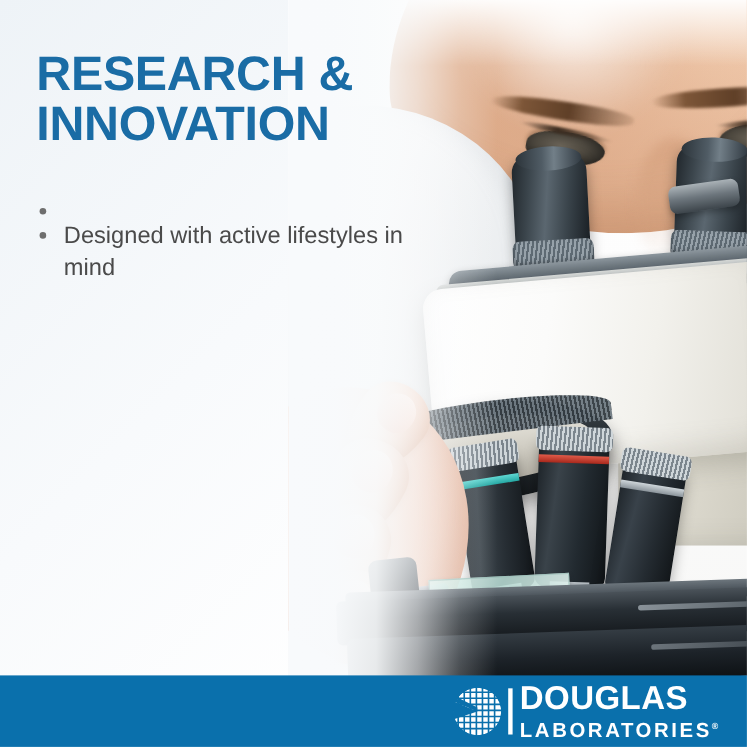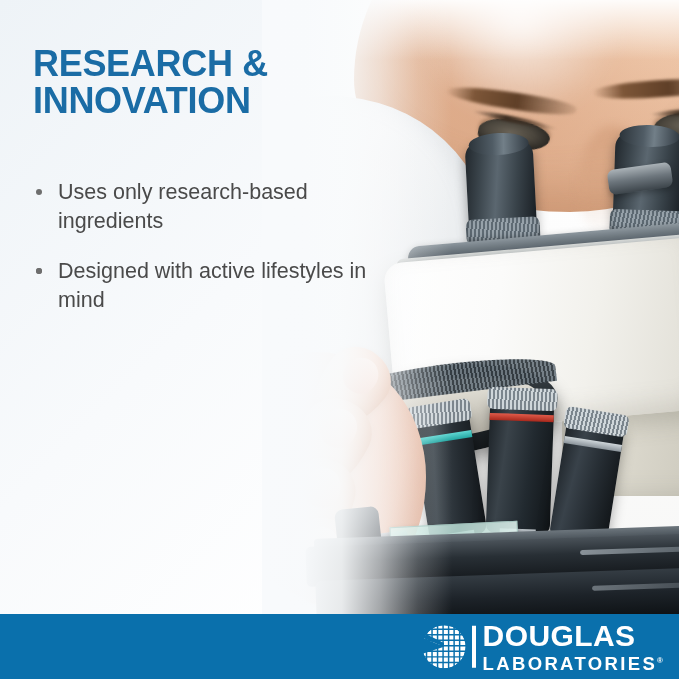--- a/index.html
+++ b/index.html
@@ -399,21 +399,21 @@
     width: 400px; height: 618px;
     z-index: 60;
   }
 
   .headline {
     position: absolute;
     left: 33px;
     top: 46px;
     width: 340px;
     margin: 0;
-    font-size: 36px;
+    font-size: 44px;
     line-height: 1.02;
     font-weight: bold;
     letter-spacing: -0.3px;
     color: #1a6ca5;
     font-family: "Liberation Sans", sans-serif;
   }
   .headline .ln { display: block; }
 
   .bullets {
     position: absolute;
@@ -449,21 +449,21 @@
     position: absolute;
     left: 0;
     top: 614px;
     width: 679px;
     height: 65px;
     background: #0a70ac;
     z-index: 70;
   }
   .logo {
     position: absolute;
-    right: 16px;
+    right: 26px;
     top: 50%;
     transform: translateY(-50%);
     display: flex;
     align-items: center;
   }
   .logo-mark {
     width: 46px;
     height: 46px;
     flex: 0 0 auto;
   }
@@ -594,24 +594,20 @@
   </div>
 
   <div class="content">
 
     <h1 class="headline">
       <span class="ln">RESEARCH &amp;</span>
       <span class="ln">INNOVATION</span>
     </h1>
 
     <ul class="bullets">
-      <li class="bullet">
-        <span class="dot"></span>
-        <span>Uses only research-based ingredients</span>
-      </li>
       <li class="bullet">
         <span class="dot"></span>
       </li>
       <li class="bullet">
         <span class="dot"></span>
         <span>Designed with active lifestyles in mind</span>
       </li>
     </ul>
 
   </div>

